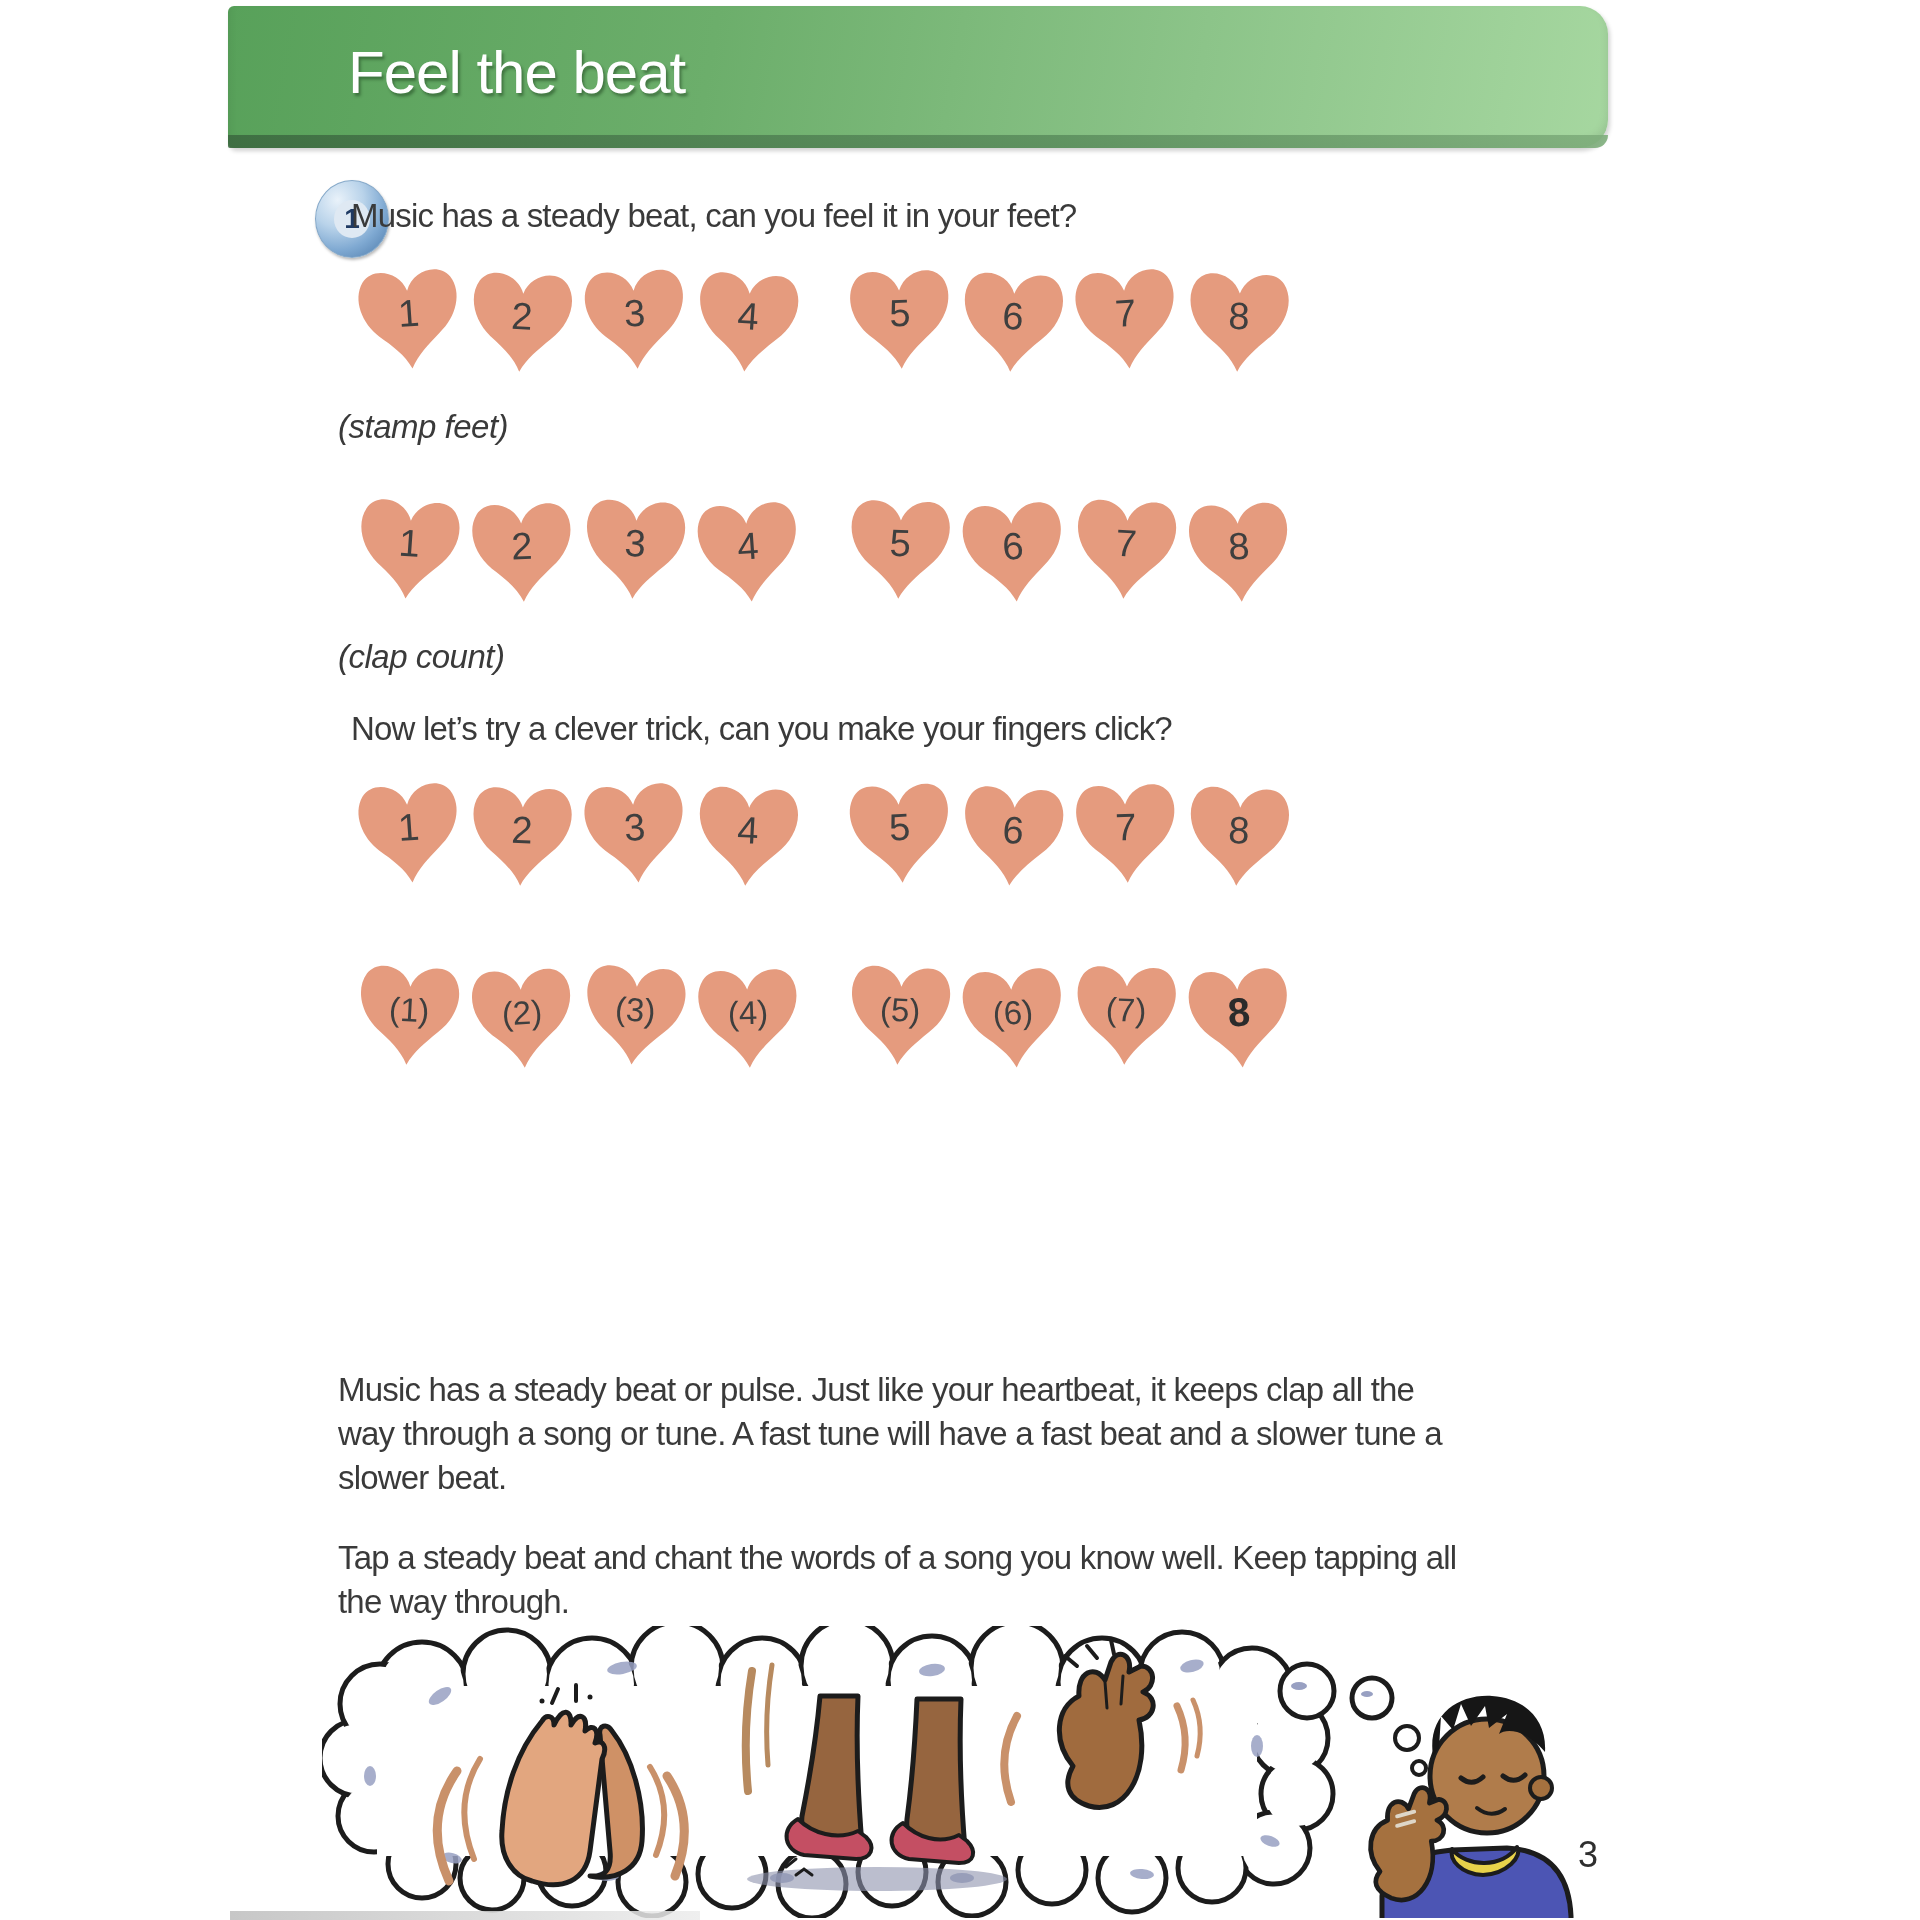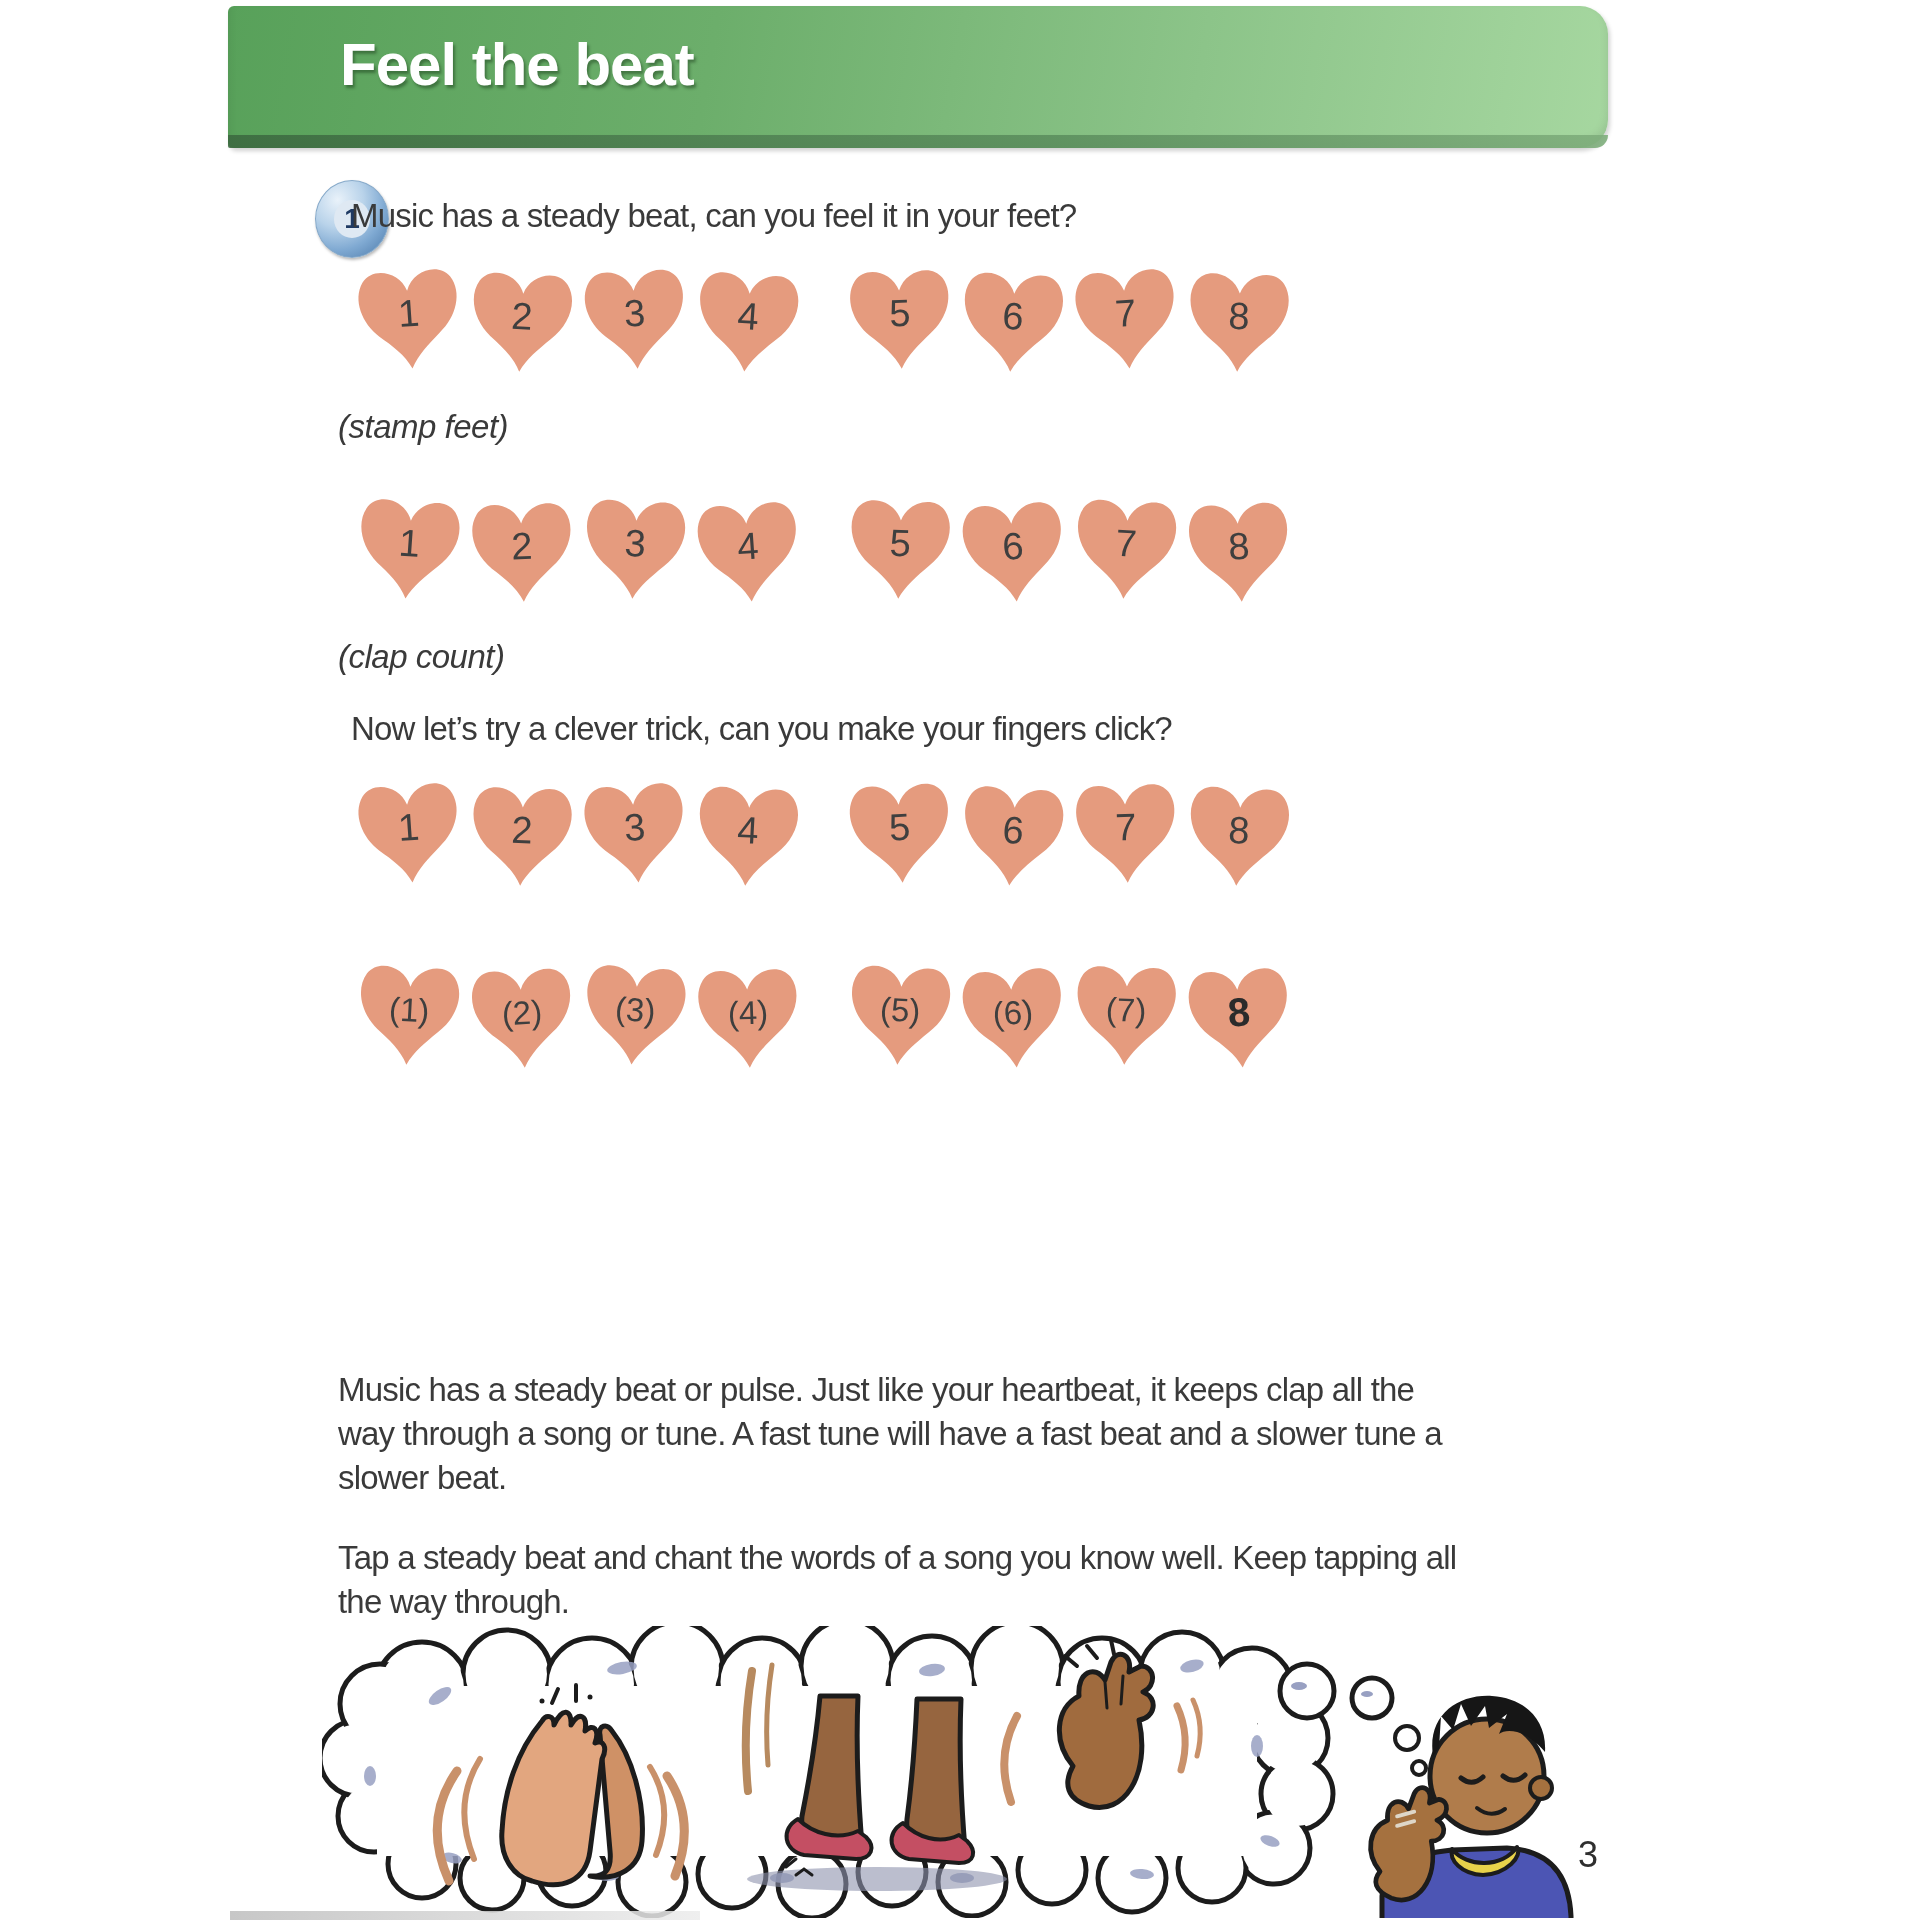--- a/index.html
+++ b/index.html
@@ -7,21 +7,21 @@
         font-family:"Liberation Sans", sans-serif;color:#3a3a3a;}
 
   
   .banner{position:absolute;left:228px;top:6px;width:1380px;height:142px;
           border-radius:6px 28px 28px 6px;
           background:linear-gradient(100deg,#58a15a 0%,#6cae6b 35%,#8cc489 70%,#a6d7a0 100%);
           box-shadow:inset 0 -6px 10px rgba(0,0,0,.10), 2px 3px 4px rgba(0,0,0,.18);}
   .banner-strip{position:absolute;left:0;right:0;bottom:0;height:13px;
           background:linear-gradient(90deg,#3c6a40,#5c8f5e 60%,#7fae7c);
           border-radius:0 0 26px 4px;opacity:.9;}
-  .banner h1{position:absolute;left:112px;top:24px;margin:0;font-size:60px;font-weight:700;
+  .banner h1{position:absolute;left:112px;top:24px;margin:8px;font-size:60px;font-weight:400;
           letter-spacing:-1px;color:#ffffff;text-shadow:2px 3px 3px rgba(20,50,20,.45);}
 
   
   .cd{position:absolute;left:315px;top:180px;width:72px;height:76px;border-radius:50%;
       background:radial-gradient(120% 120% at 30% 25%, #e9f2fa 0%, #b9d3ea 30%, #7fa9d2 55%, #527fae 80%, #44688d 100%);
       border:1px solid #86a9c9;box-shadow:1px 2px 3px rgba(0,0,0,.28);}
   .cd-label{position:absolute;left:50%;top:50%;width:36px;height:38px;transform:translate(-50%,-50%);
       border-radius:50%;background:#dfe9f3;display:flex;align-items:center;justify-content:center;}
   .cd-label span{font-size:28px;font-weight:700;color:#1f3a63;}
 

